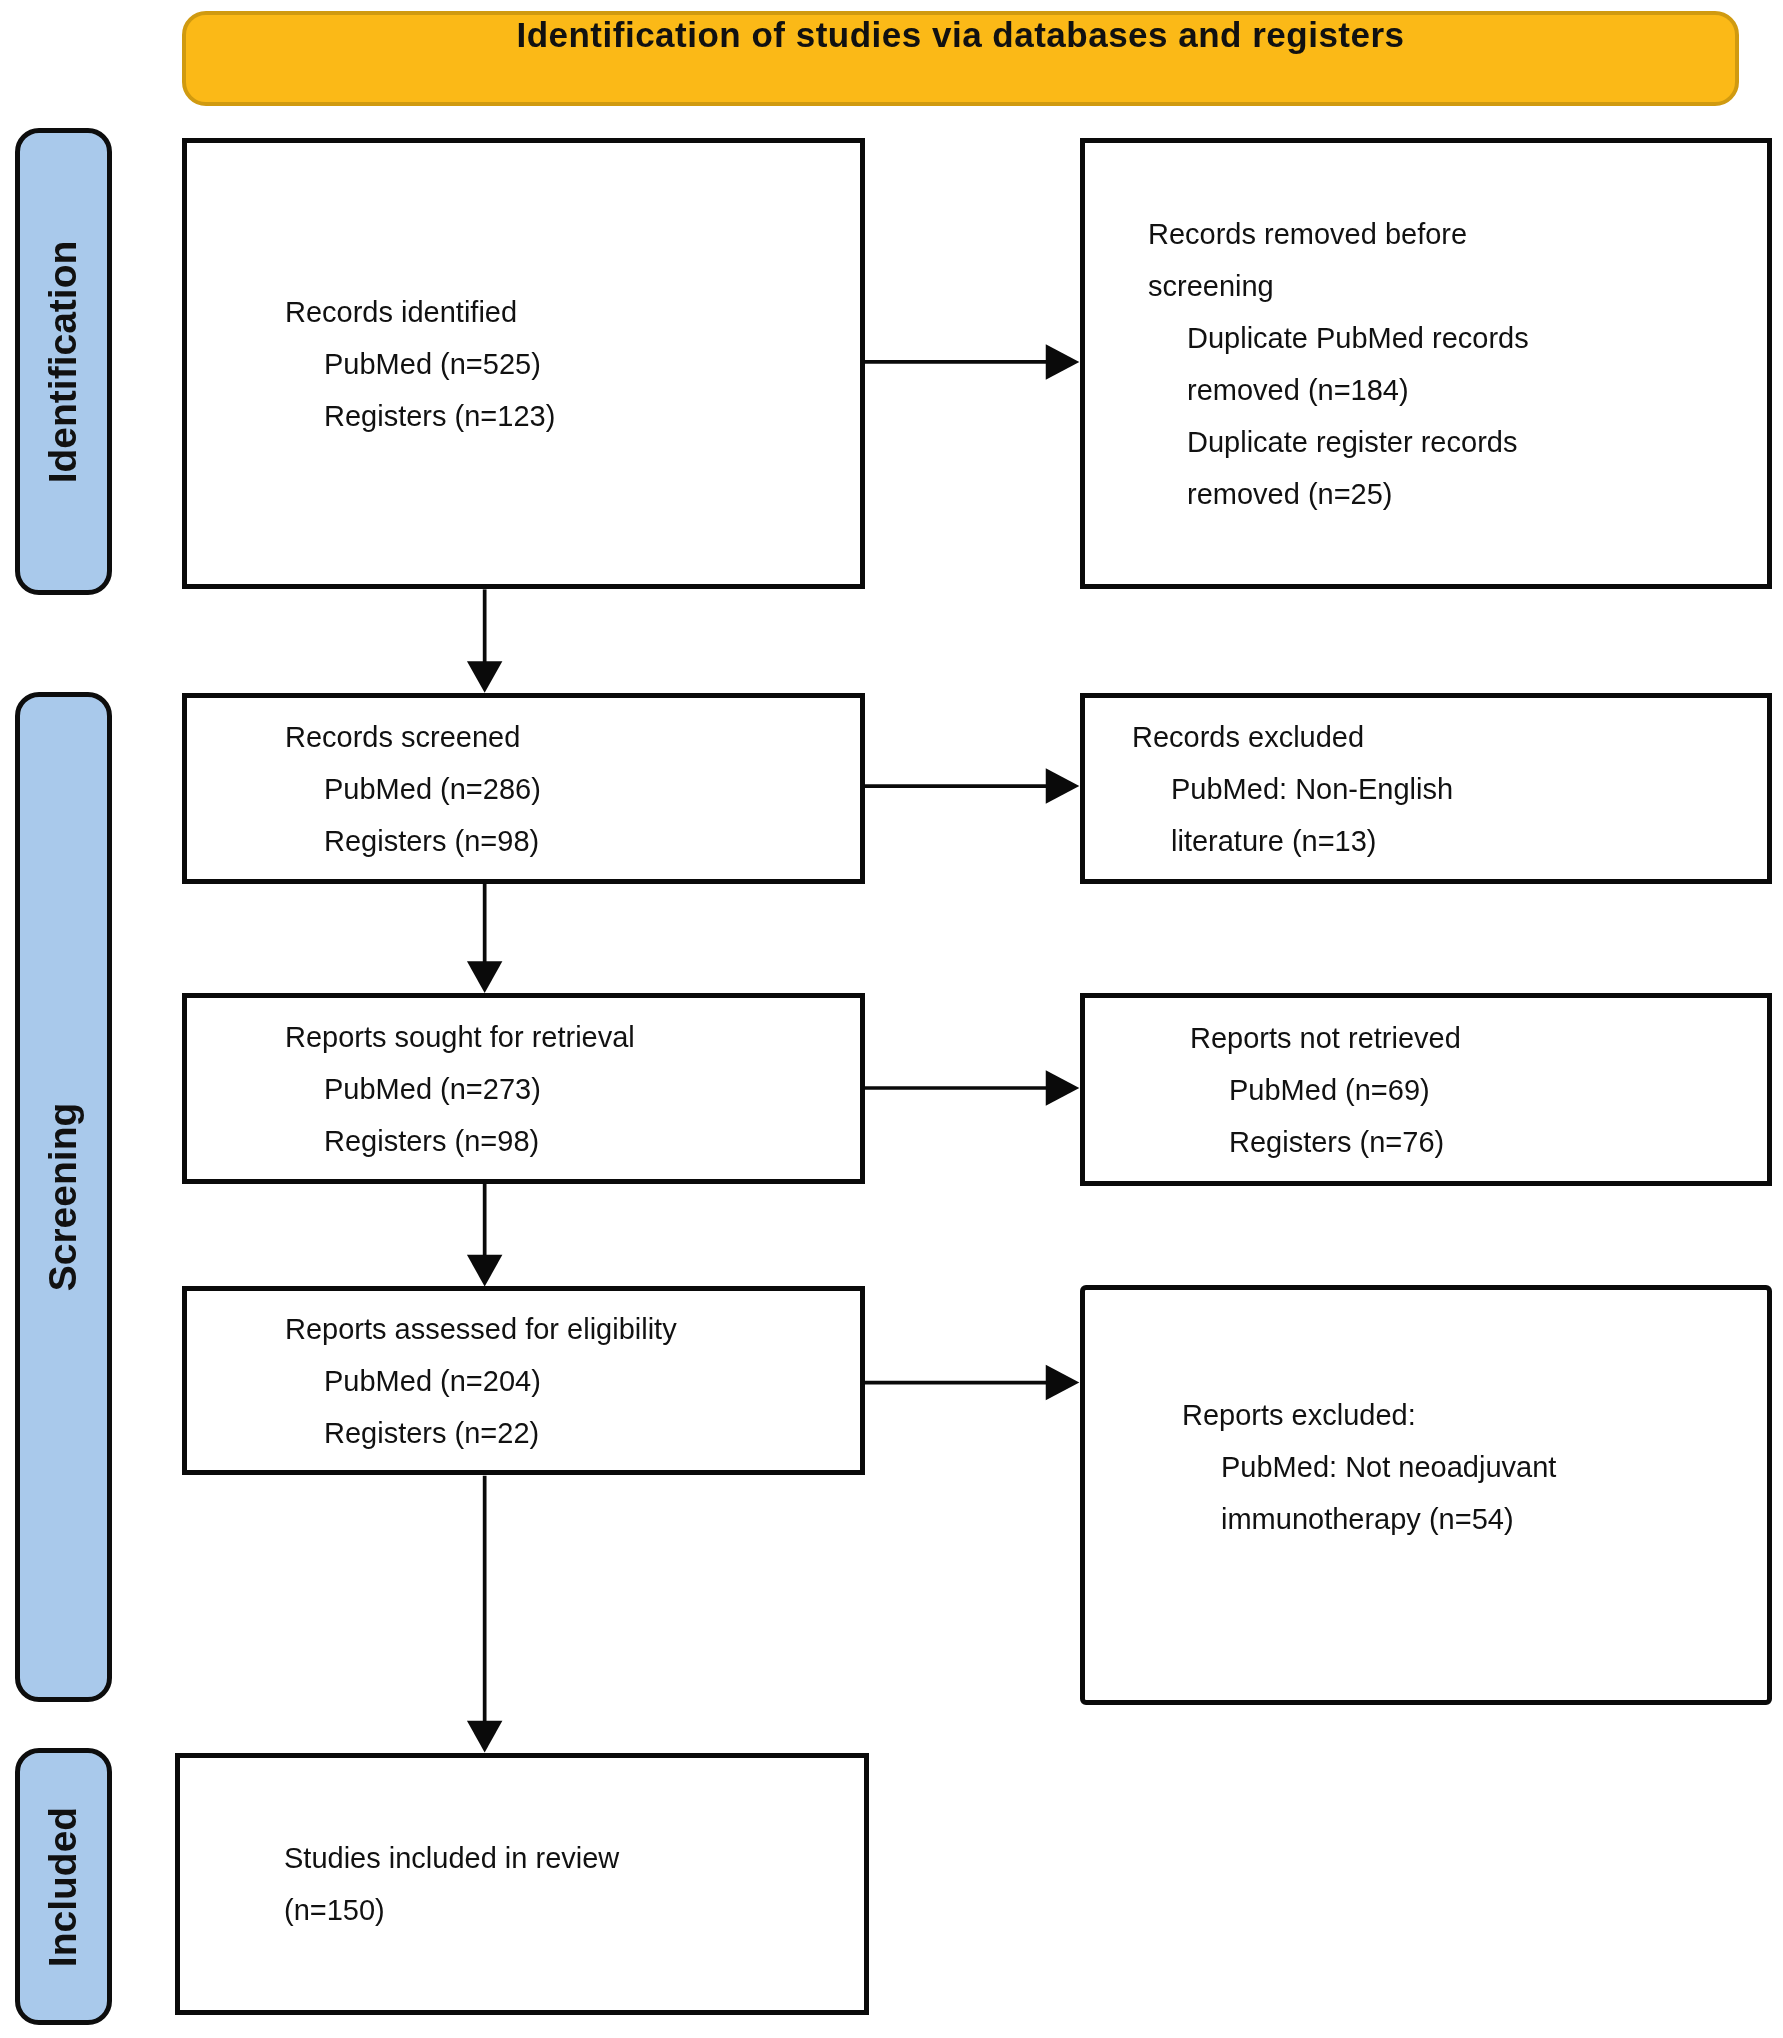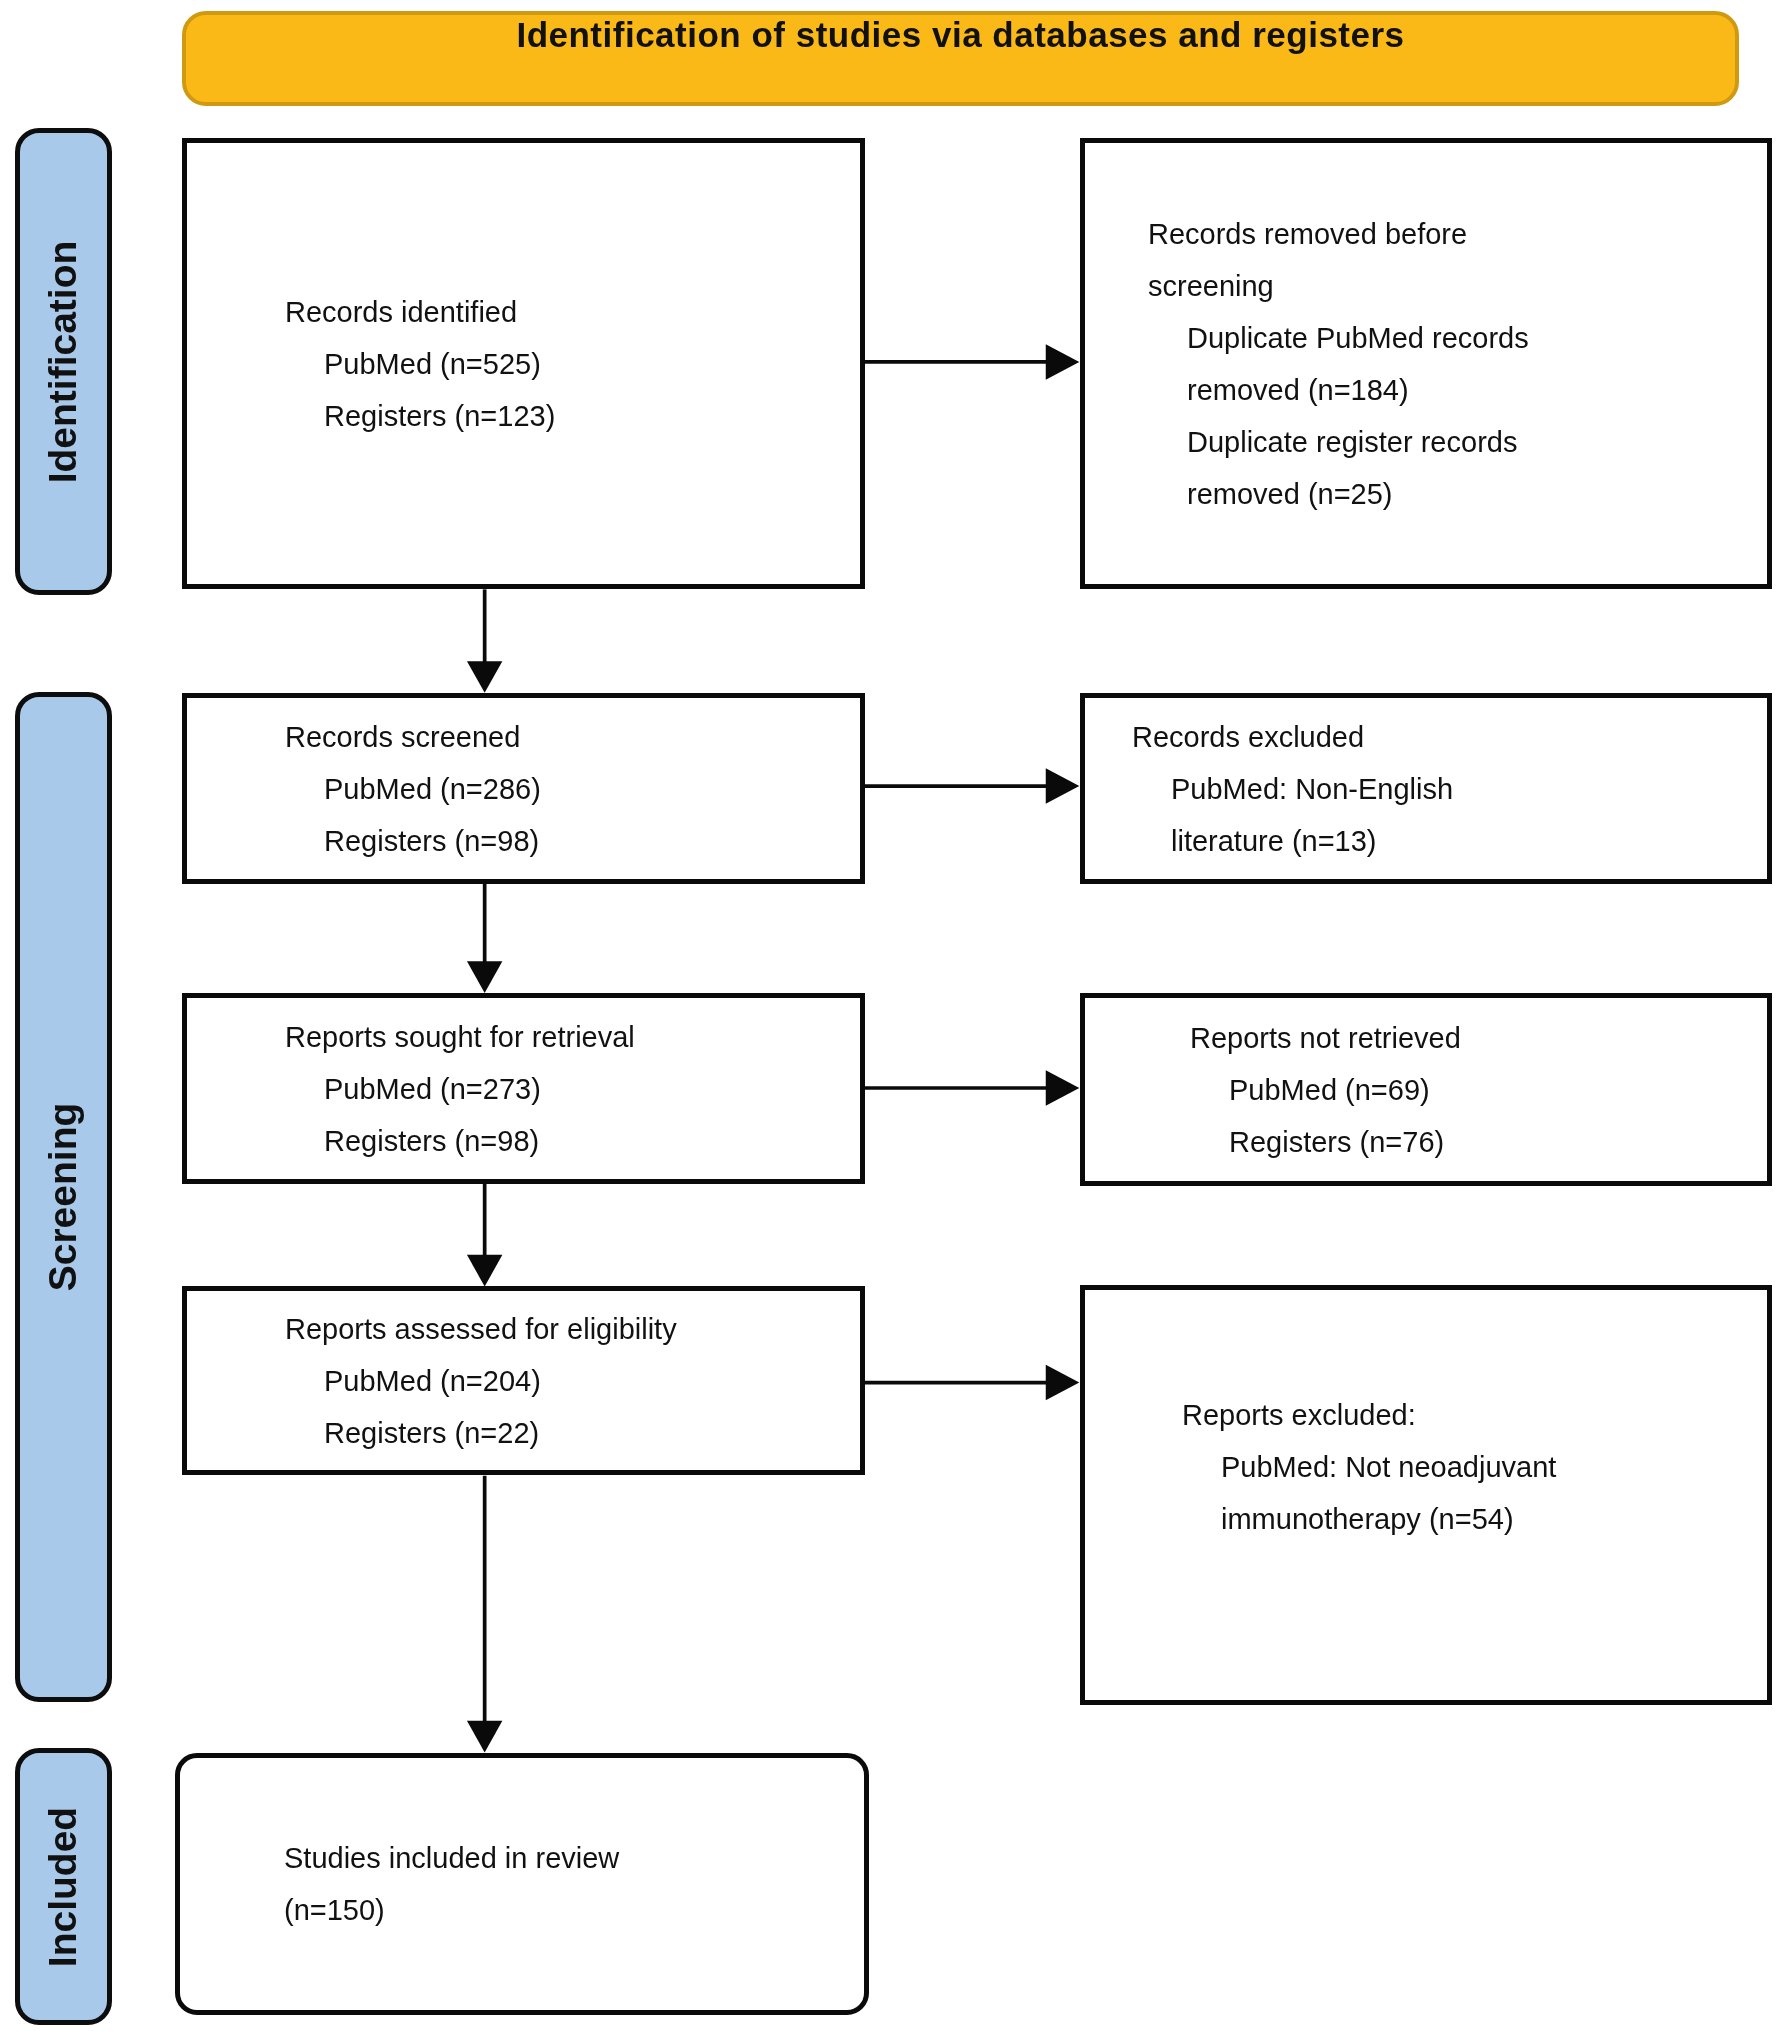--- a/index.html
+++ b/index.html
@@ -68,26 +68,26 @@
     white-space: nowrap;
   }
   .flowbox .line.sub {
     padding-left: calc(var(--pad, 93px) + 39px);
   }
   
   .b-identified { left: 182px; top: 138px; width: 683px; height: 451px; --pad: 98px; }
   .b-screened   { left: 182px; top: 693px; width: 683px; height: 191px; --pad: 98px; }
   .b-sought     { left: 182px; top: 993px; width: 683px; height: 191px; --pad: 98px; }
   .b-assessed   { left: 182px; top: 1286px; width: 683px; height: 189px; --pad: 98px; }
-  .b-included   { left: 175px; top: 1753px; width: 694px; height: 262px; border-radius: 22px; --pad: 104px; }
+  .b-included   { left: 175px; top: 1753px; width: 694px; height: 262px; --pad: 104px; }
   
   .r-removed    { left: 1080px; top: 138px; width: 692px; height: 451px; --pad: 63px; }
   .r-excluded   { left: 1080px; top: 693px; width: 692px; height: 191px; --pad: 47px; }
   .r-notretrieved { left: 1080px; top: 993px; width: 692px; height: 193px; padding-left: 16px; --pad: 89px; }
-  .r-repexcluded  { left: 1080px; top: 1285px; width: 692px; height: 420px; --pad: 97px; padding-bottom: 56px; }
+  .r-repexcluded  { left: 1080px; top: 1285px; width: 692px; height: 420px; --pad: 97px; padding-bottom: 56px; border-radius: 6px; }
   .arrows {
     position: absolute;
     left: 0; top: 0;
     width: 1783px; height: 2039px;
     pointer-events: none;
   }
 </style>
 </head>
 <body>
 

